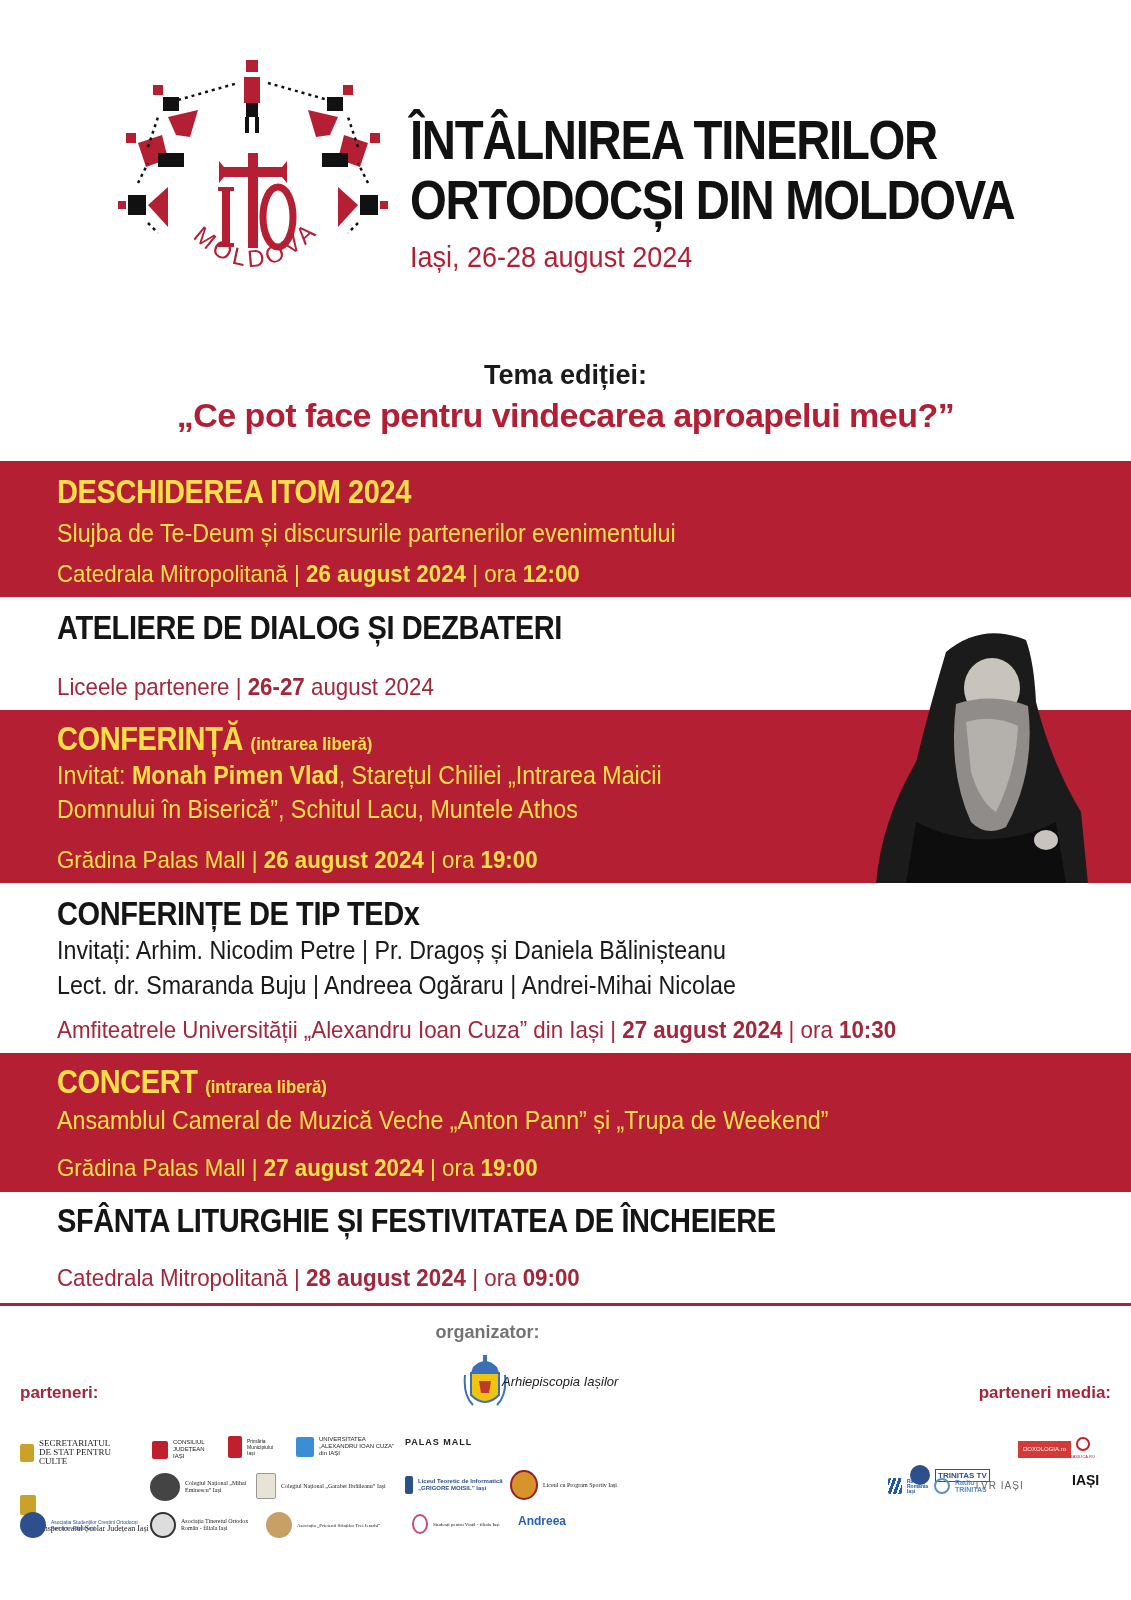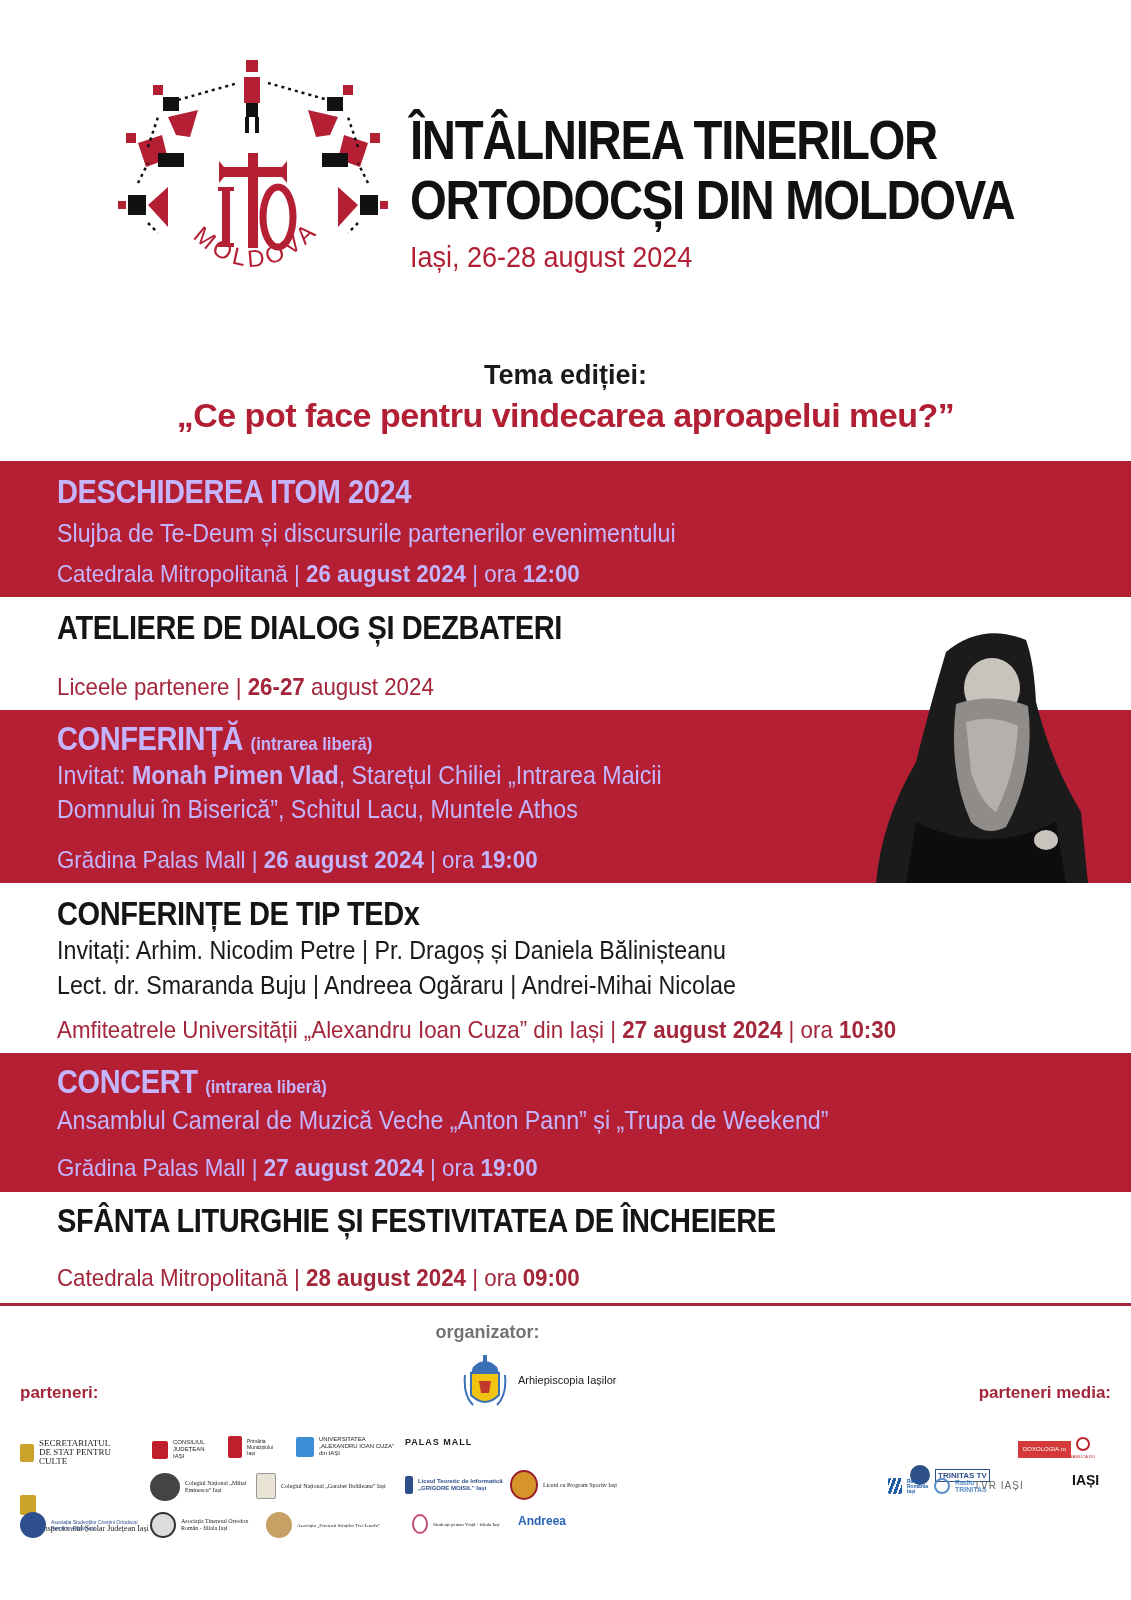--- a/index.html
+++ b/index.html
@@ -10,38 +10,38 @@
     #logo { position: absolute; left: 118px; top: 55px; width: 270px; height: 235px; }
     #title { position: absolute; left: 410px; top: 110px; }
     #title .line { font-size: 55px; font-weight: bold; letter-spacing: -1.5px; line-height: 60px; color: #111; transform: scaleX(0.86); transform-origin: left center; white-space: nowrap; }
     #subtitle { position: absolute; left: 410px; top: 240px; font-size: 30px; color: #b21f35; transform: scaleX(0.9); transform-origin: left center; white-space: nowrap; }
 
     #theme-label { position: absolute; left: 0; width: 1131px; top: 360px; text-align: center; font-size: 27px; font-weight: bold; color: #1a1a1a; }
     #theme-quote { position: absolute; left: 0; width: 1131px; top: 396px; text-align: center; font-size: 34px; font-weight: bold; color: #b21f35; letter-spacing: -0.5px; }
 
     
     .band { position: absolute; left: 0; width: 1131px; }
-    .band.red { background: #b41f34; color: #c4b5fd; }
+    .band.red { background: #b41f34; color: #fde047; }
     .band.white { background: #fff; color: #1a1a1a; }
     .ev-title { position: absolute; left: 57px; font-size: 33px; font-weight: bold; white-space: nowrap; transform: scaleX(0.88); transform-origin: left center; letter-spacing: -0.5px; }
     .band.white .ev-title { color: #151515; }
     .ev-title .small { font-size: 19px; font-weight: bold; letter-spacing: 0; }
     .ev-desc { position: absolute; left: 57px; font-size: 25px; line-height: 34px; white-space: nowrap; transform: scaleX(0.93); transform-origin: left center; }
     .ev-desc b { font-weight: bold; }
     .ev-meta { position: absolute; left: 57px; font-size: 24px; white-space: nowrap; transform: scaleX(0.93); transform-origin: left center; }
     .band.white .ev-meta { color: #a3263a; }
     .ev-meta b { font-weight: bold; }
 
     #monk-photo { position: absolute; left: 876px; top: 622px; width: 212px; height: 262px; }
 
     
     #footer-rule { position: absolute; left: 0; top: 1303px; width: 1131px; height: 3px; background: #a3263a; }
     #org-label { position: absolute; left: 0; width: 975px; top: 1322px; text-align: center; font-size: 18px; color: #737373; font-weight: bold; }
     #org-logo { position: absolute; left: 463px; top: 1355px; width: 44px; height: 55px; }
-    #org-name { position: absolute; left: 518px; top: 1374px; font-size: 11px; color: #1a1a1a; }
+    #org-name { position: absolute; left: 502px; top: 1374px; font-size: 13px; color: #1a1a1a; font-style: italic; }
     #partners-label { position: absolute; left: 20px; top: 1383px; font-size: 17px; color: #a3263a; font-weight: bold; }
     #media-label { position: absolute; right: 20px; top: 1383px; font-size: 17px; color: #a3263a; font-weight: bold; }
 
     .plogo { position: absolute; display: flex; align-items: center; gap: 5px; font-size: 8px; line-height: 9px; color: #222; }
     .plogo .ic { flex: none; border-radius: 2px; }
     .plogo .tx { white-space: nowrap; }
   </style>
 </head>
 <body>
 

